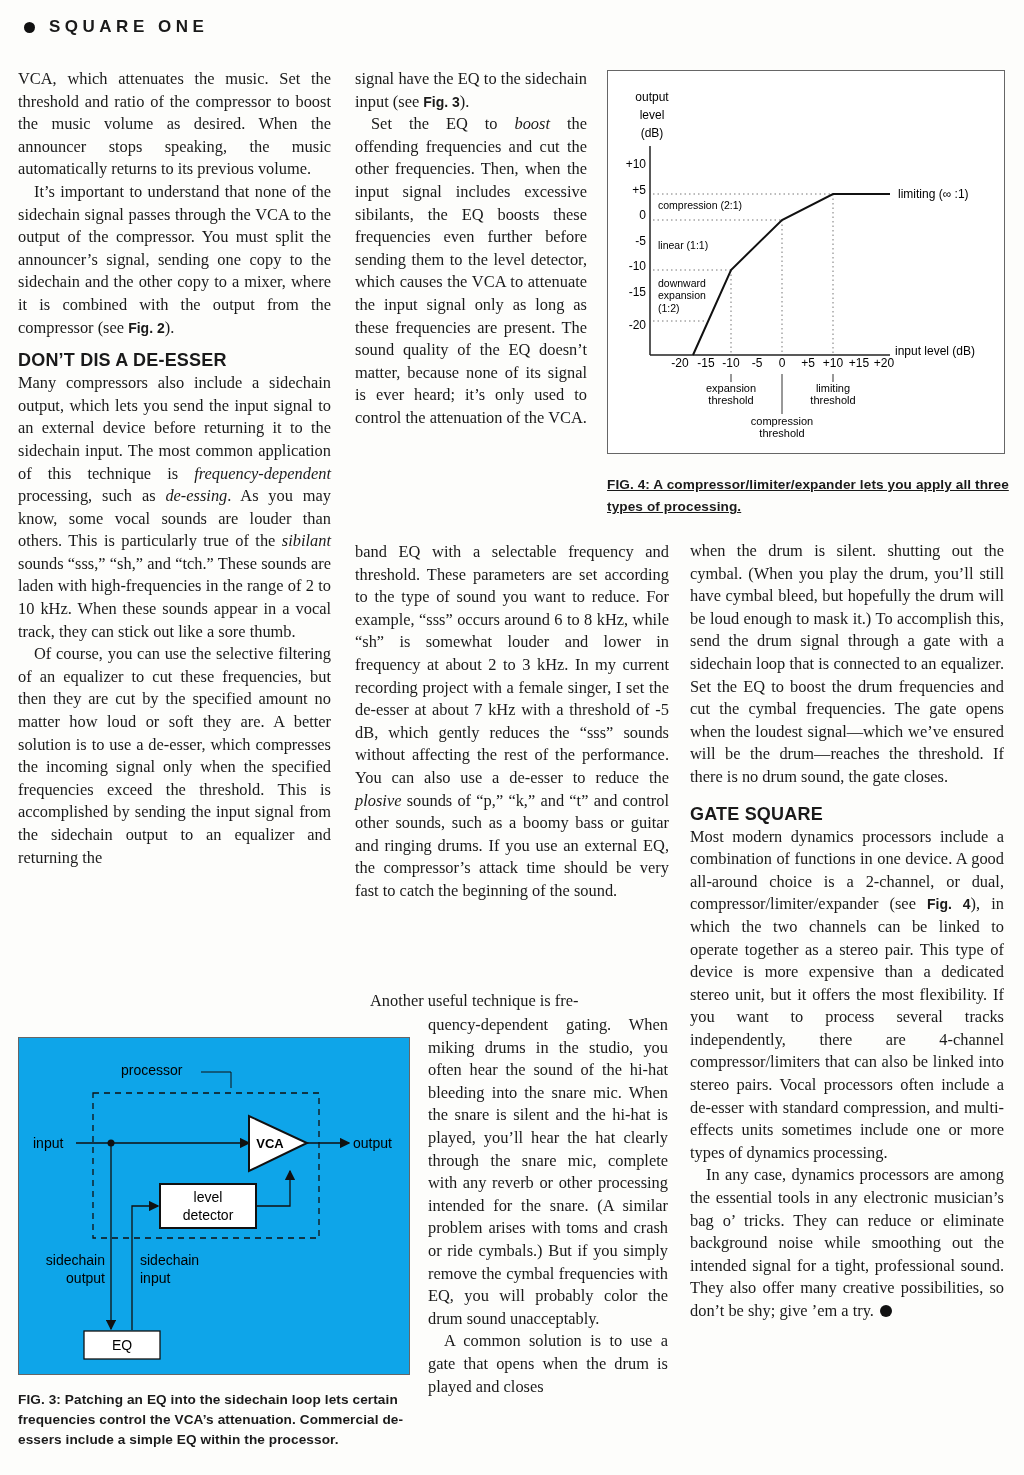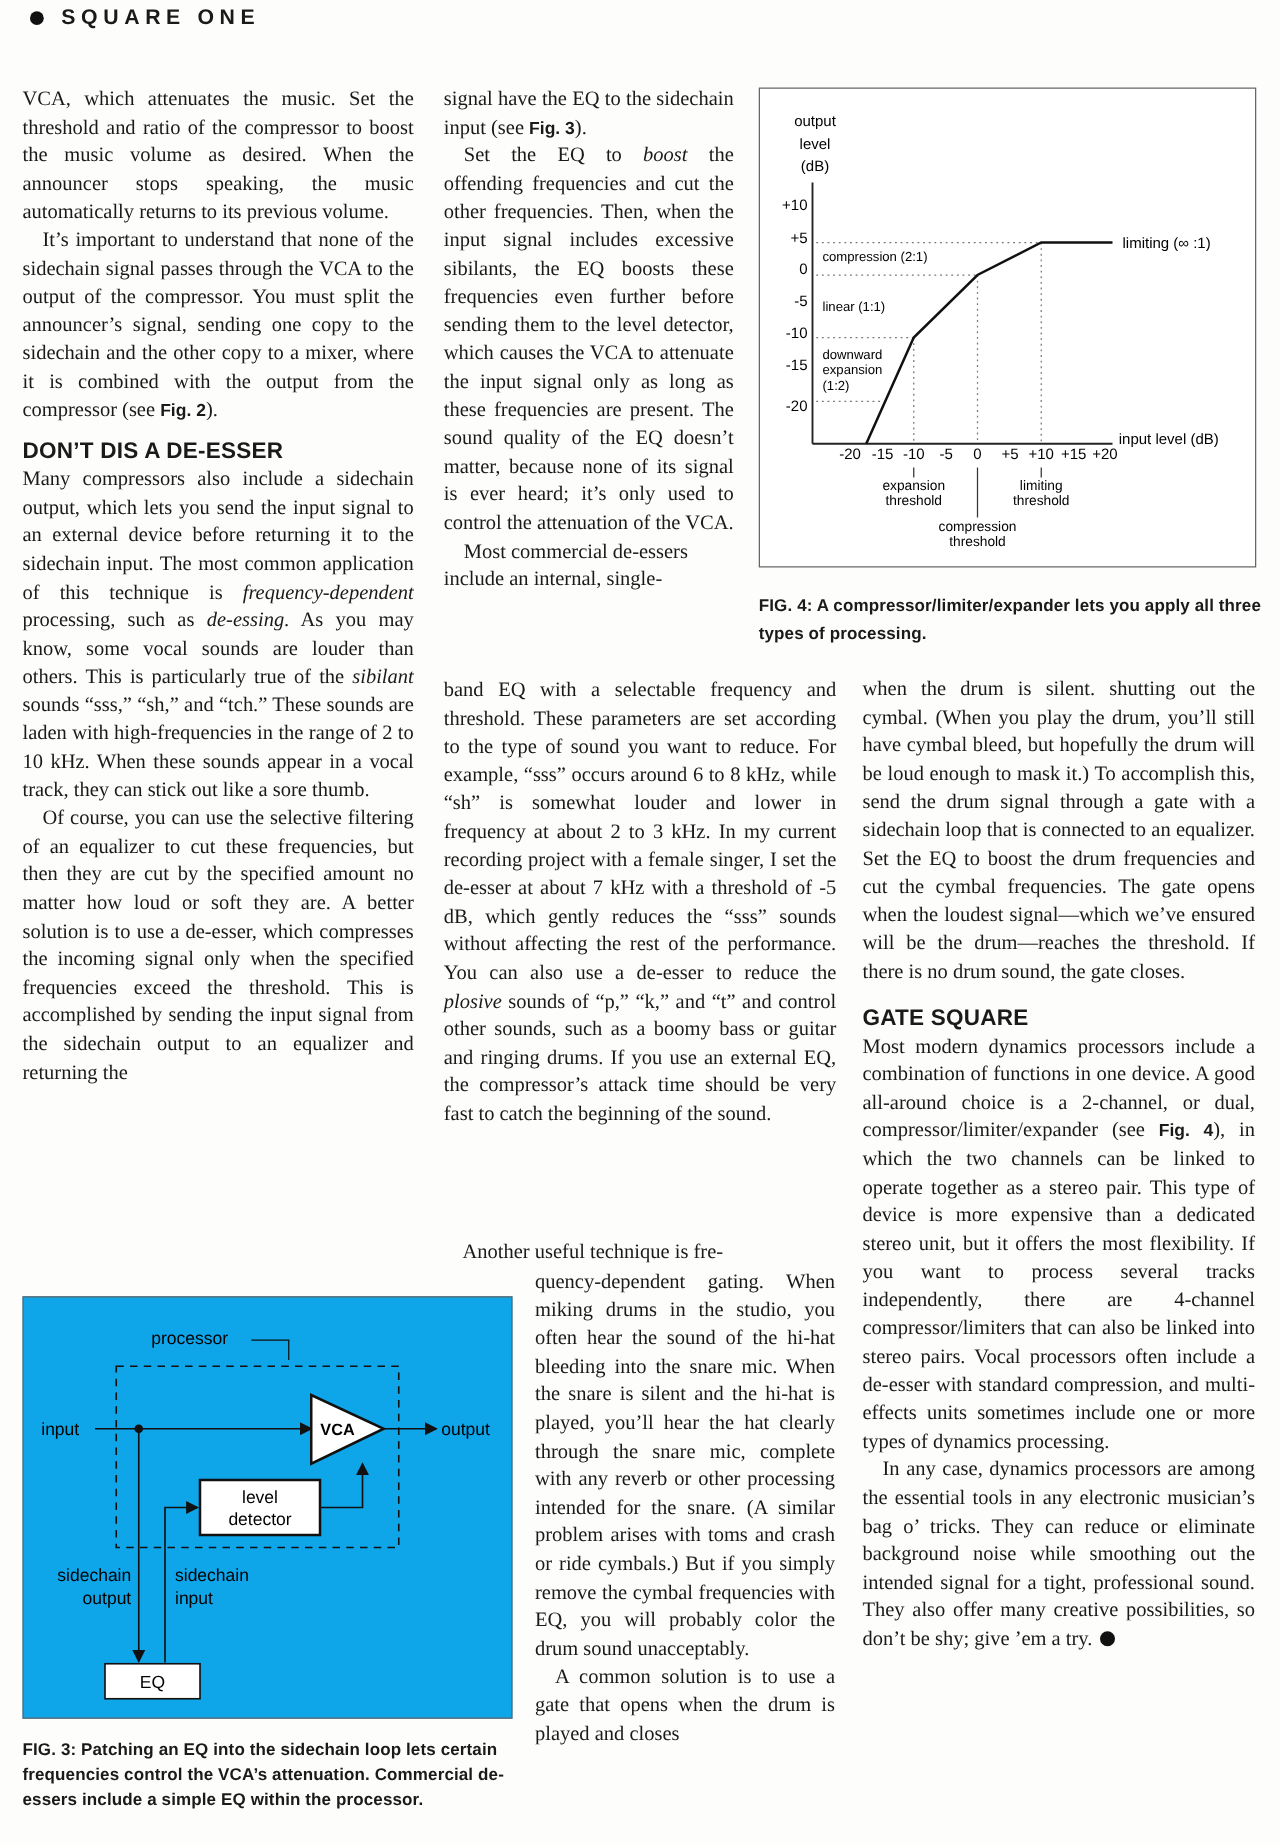--- a/index.html
+++ b/index.html
@@ -1,34 +1,34 @@
 <!DOCTYPE html>
 <html><head>
 <meta charset="utf-8">
 <style>
   html, body { margin:0; padding:0; }
   body { width:1024px; height:1475px; background:#fdfdfb; position:relative; overflow:hidden; color:#1a1a1a; font-family:"Liberation Serif", serif; }
-  .header { position:absolute; left:24px; top:4px; font-family:"Liberation Sans", sans-serif; font-weight:bold; font-size:17px; letter-spacing:4.5px; display:flex; align-items:center; }
+  .header { position:absolute; left:24px; top:17px; font-family:"Liberation Sans", sans-serif; font-weight:bold; font-size:17px; letter-spacing:4.5px; display:flex; align-items:center; }
   .header .dot { width:11px; height:11px; border-radius:50%; background:#111; margin-right:14px; }
   .col { position:absolute; font-size:16.4px; line-height:22.6px; text-align:justify; }
   .col p { margin:0; }
   .col p.ind { text-indent:16px; }
   .col1 { left:18px; top:68px; width:313px; }
   .col2 { left:355px; top:68px; width:232px; }
   .col2b { left:355px; top:496px; width:314px; }
   .col2c { left:428px; top:1014px; width:240px; }
   .col2d { left:370px; top:990px; width:300px; }
   .col3 { left:690px; top:540px; width:314px; }
   h2 { font-family:"Liberation Sans", sans-serif; font-weight:bold; font-size:18px; margin:10px 0 1px 0; line-height:22px; letter-spacing:0.2px; }
   .b { font-family:"Liberation Sans", sans-serif; font-weight:bold; font-size:14px; }
   i { font-style:italic; }
   .fig4 { position:absolute; left:607px; top:70px; width:396px; height:382px; border:1px solid #666; background:#fff; }
   .fig3 { position:absolute; left:18px; top:1037px; width:390px; height:336px; border:1px solid #666; background:#0ea5e9; }
   .cap { position:absolute; font-family:"Liberation Sans", sans-serif; font-weight:bold; font-size:13.6px; line-height:22px; letter-spacing:0.1px; }
-  .cap4 { left:607px; top:474px; width:410px; }
+  .cap4 { left:607px; top:474px; width:410px;text-decoration:underline; }
   .cap3 { left:18px; top:1390px; width:400px; line-height:20px; }
   svg text { font-family:"Liberation Sans", sans-serif; }
   .endmark { display:inline-block; width:12px; height:12px; border-radius:50%; background:#111; vertical-align:-1px; margin-left:6px; }
 </style>
 </head>
 <body>
 
 <div class="header">
   <span class="dot"></span>
   <span>SQUARE ONE</span>
@@ -38,21 +38,20 @@
   <p>VCA, which attenuates the music. Set the threshold and ratio of the compressor to boost the music volume as desired. When the announcer stops speaking, the music automatically returns to its previous volume.</p>
   <p class="ind"><span>It’s important to understand that none of the sidechain signal passes through the VCA to the output of the compressor. You must split the announcer’s signal, sending one copy to the sidechain and the other copy to a mixer, where it is combined with the output from the compressor (see </span><span class="b">Fig. 2</span><span>).</span></p>
   <h2>DON’T DIS A DE-ESSER</h2>
   <p><span>Many compressors also include a sidechain output, which lets you send the input signal to an external device before returning it to the sidechain input. The most common application of this technique is </span><i>frequency-dependent</i><span> processing, such as </span><i>de-essing</i><span>. As you may know, some vocal sounds are louder than others. This is particularly true of the </span><i>sibilant</i><span> sounds “sss,” “sh,” and “tch.” These sounds are laden with high-frequencies in the range of 2 to 10 kHz. When these sounds appear in a vocal track, they can stick out like a sore thumb.</span></p>
   <p class="ind">Of course, you can use the selective filtering of an equalizer to cut these frequencies, but then they are cut by the specified amount no matter how loud or soft they are. A better solution is to use a de-esser, which compresses the incoming signal only when the specified frequencies exceed the threshold. This is accomplished by sending the input signal from the sidechain output to an equalizer and returning the</p>
 </div>
 
 <div class="col col2">
   <p><span>signal have the EQ to the sidechain input (see </span><span class="b">Fig. 3</span><span>).</span></p>
   <p class="ind"><span>Set the EQ to </span><i>boost</i><span> the offending frequencies and cut the other frequencies. Then, when the input signal includes excessive sibilants, the EQ boosts these frequencies even further before sending them to the level detector, which causes the VCA to attenuate the input signal only as long as these frequencies are present. The sound quality of the EQ doesn’t matter, because none of its signal is ever heard; it’s only used to control the attenuation of the VCA.</span></p>
-  <p class="ind" style="width:225px;text-align:left;">Most commercial de-essers include an internal, single-</p>
 </div>
 
 <div class="col col2b" style="top:541px;">
   <p><span>band EQ with a selectable frequency and threshold. These parameters are set according to the type of sound you want to reduce. For example, “sss” occurs around 6 to 8 kHz, while “sh” is somewhat louder and lower in frequency at about 2 to 3 kHz. In my current recording project with a female singer, I set the de-esser at about 7 kHz with a threshold of -5 dB, which gently reduces the “sss” sounds without affecting the rest of the performance. You can also use a de-esser to reduce the </span><i>plosive</i><span> sounds of “p,” “k,” and “t” and control other sounds, such as a boomy bass or guitar and ringing drums. If you use an external EQ, the compressor’s attack time should be very fast to catch the beginning of the sound.</span></p>
 </div>
 
 <div class="col col2d">
   <p>Another useful technique is fre-</p>
 </div>
 <div class="col col2c">

